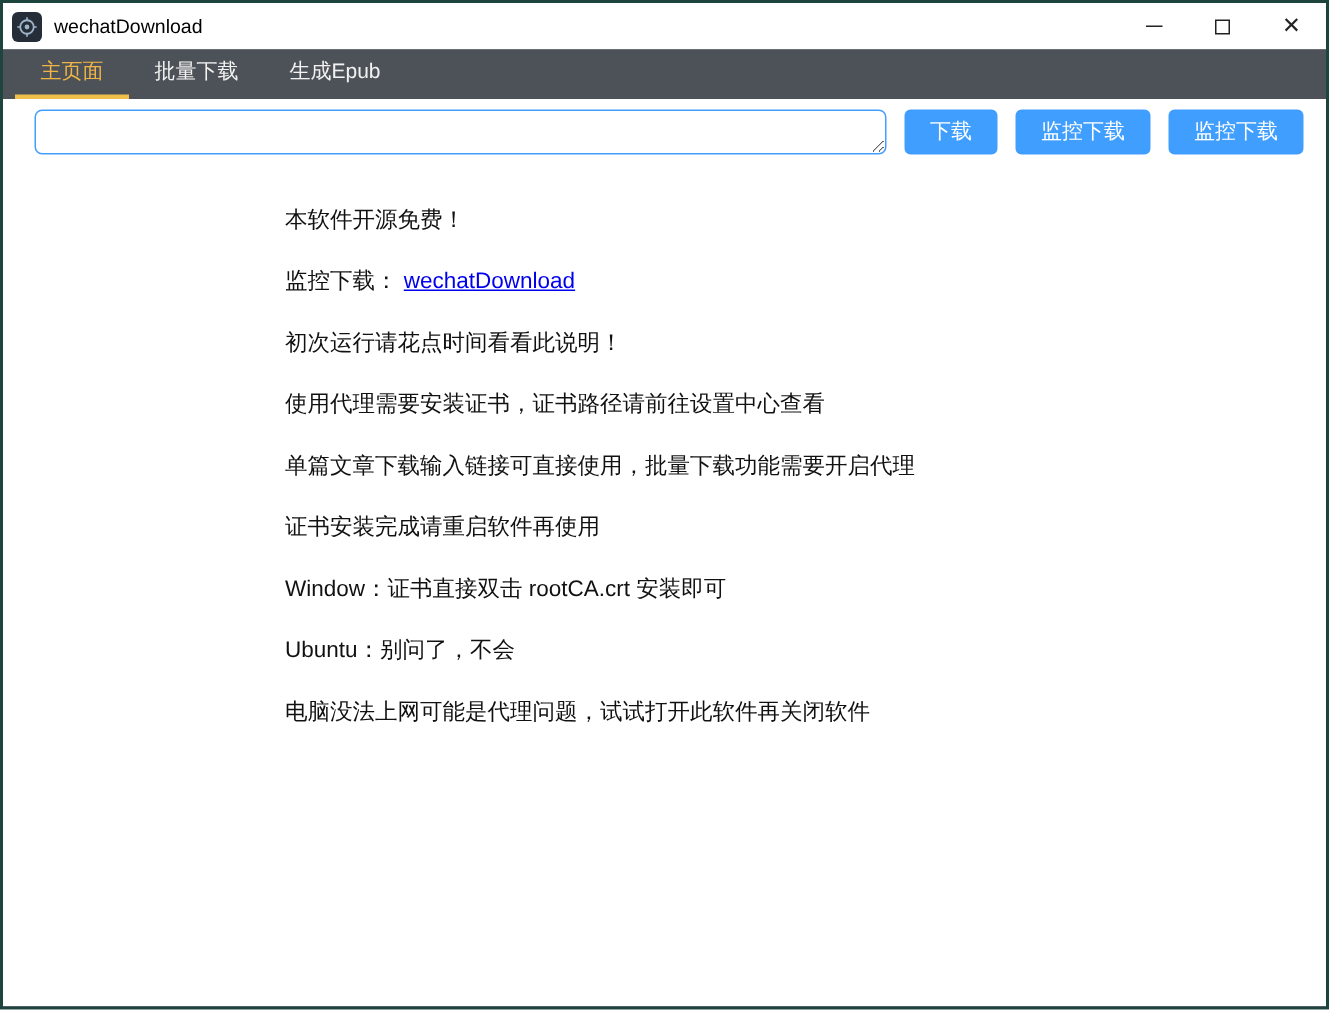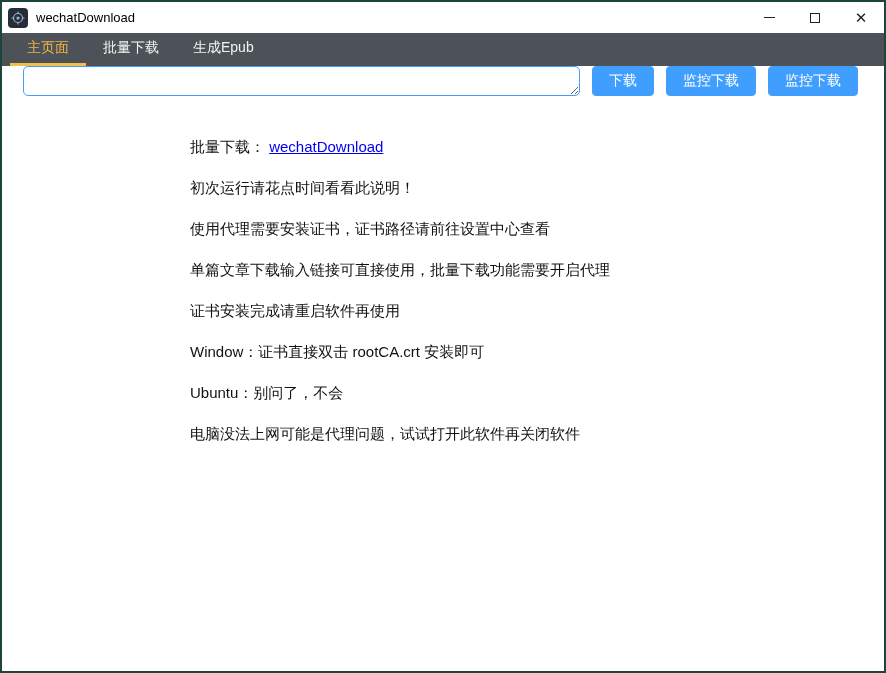--- a/index.html
+++ b/index.html
@@ -62,22 +62,22 @@
     border-bottom: 3px solid transparent;
     cursor: pointer;
   }
   .tab.active {
     color: #efb347;
     border-bottom-color: #f0c04a;
   }
   
   .toolbar {
     flex: 0 0 44px;
-    display: flex; 
-    padding: 0 26px 0 21px;
+    display: flex; align-items: center;
+    padding: 0 15px 0 21px;
     background: #ffffff;
   }
   .url-input {
     width: 573px; height: 30px;
     border: 1px solid #409eff;
     border-radius: 5px;
     outline: none;
     resize: both;
     font-family: "Liberation Sans", sans-serif;
     font-size: 14px;
@@ -150,21 +150,22 @@
   </div>
 
   <div class="toolbar">
     <textarea class="url-input" placeholder="" style=""></textarea>
     <button class="btn">下载</button>
     <button class="btn">监控下载</button>
     <button class="btn">监控下载</button>
   </div>
 
   <div class="content">
-    <p><span>批量下载：</span> <a>wechatDownload</a></p>
+    <p>本软件开源免费！</p>
+    <p><span>监控下载：</span> <a>wechatDownload</a></p>
     <p>初次运行请花点时间看看此说明！</p>
     <p>使用代理需要安装证书，证书路径请前往设置中心查看</p>
     <p>单篇文章下载输入链接可直接使用，批量下载功能需要开启代理</p>
     <p>证书安装完成请重启软件再使用</p>
     <p>Window：证书直接双击 rootCA.crt 安装即可</p>
     <p>Ubuntu：别问了，不会</p>
     <p>电脑没法上网可能是代理问题，试试打开此软件再关闭软件</p>
   </div>
 
 </div>

